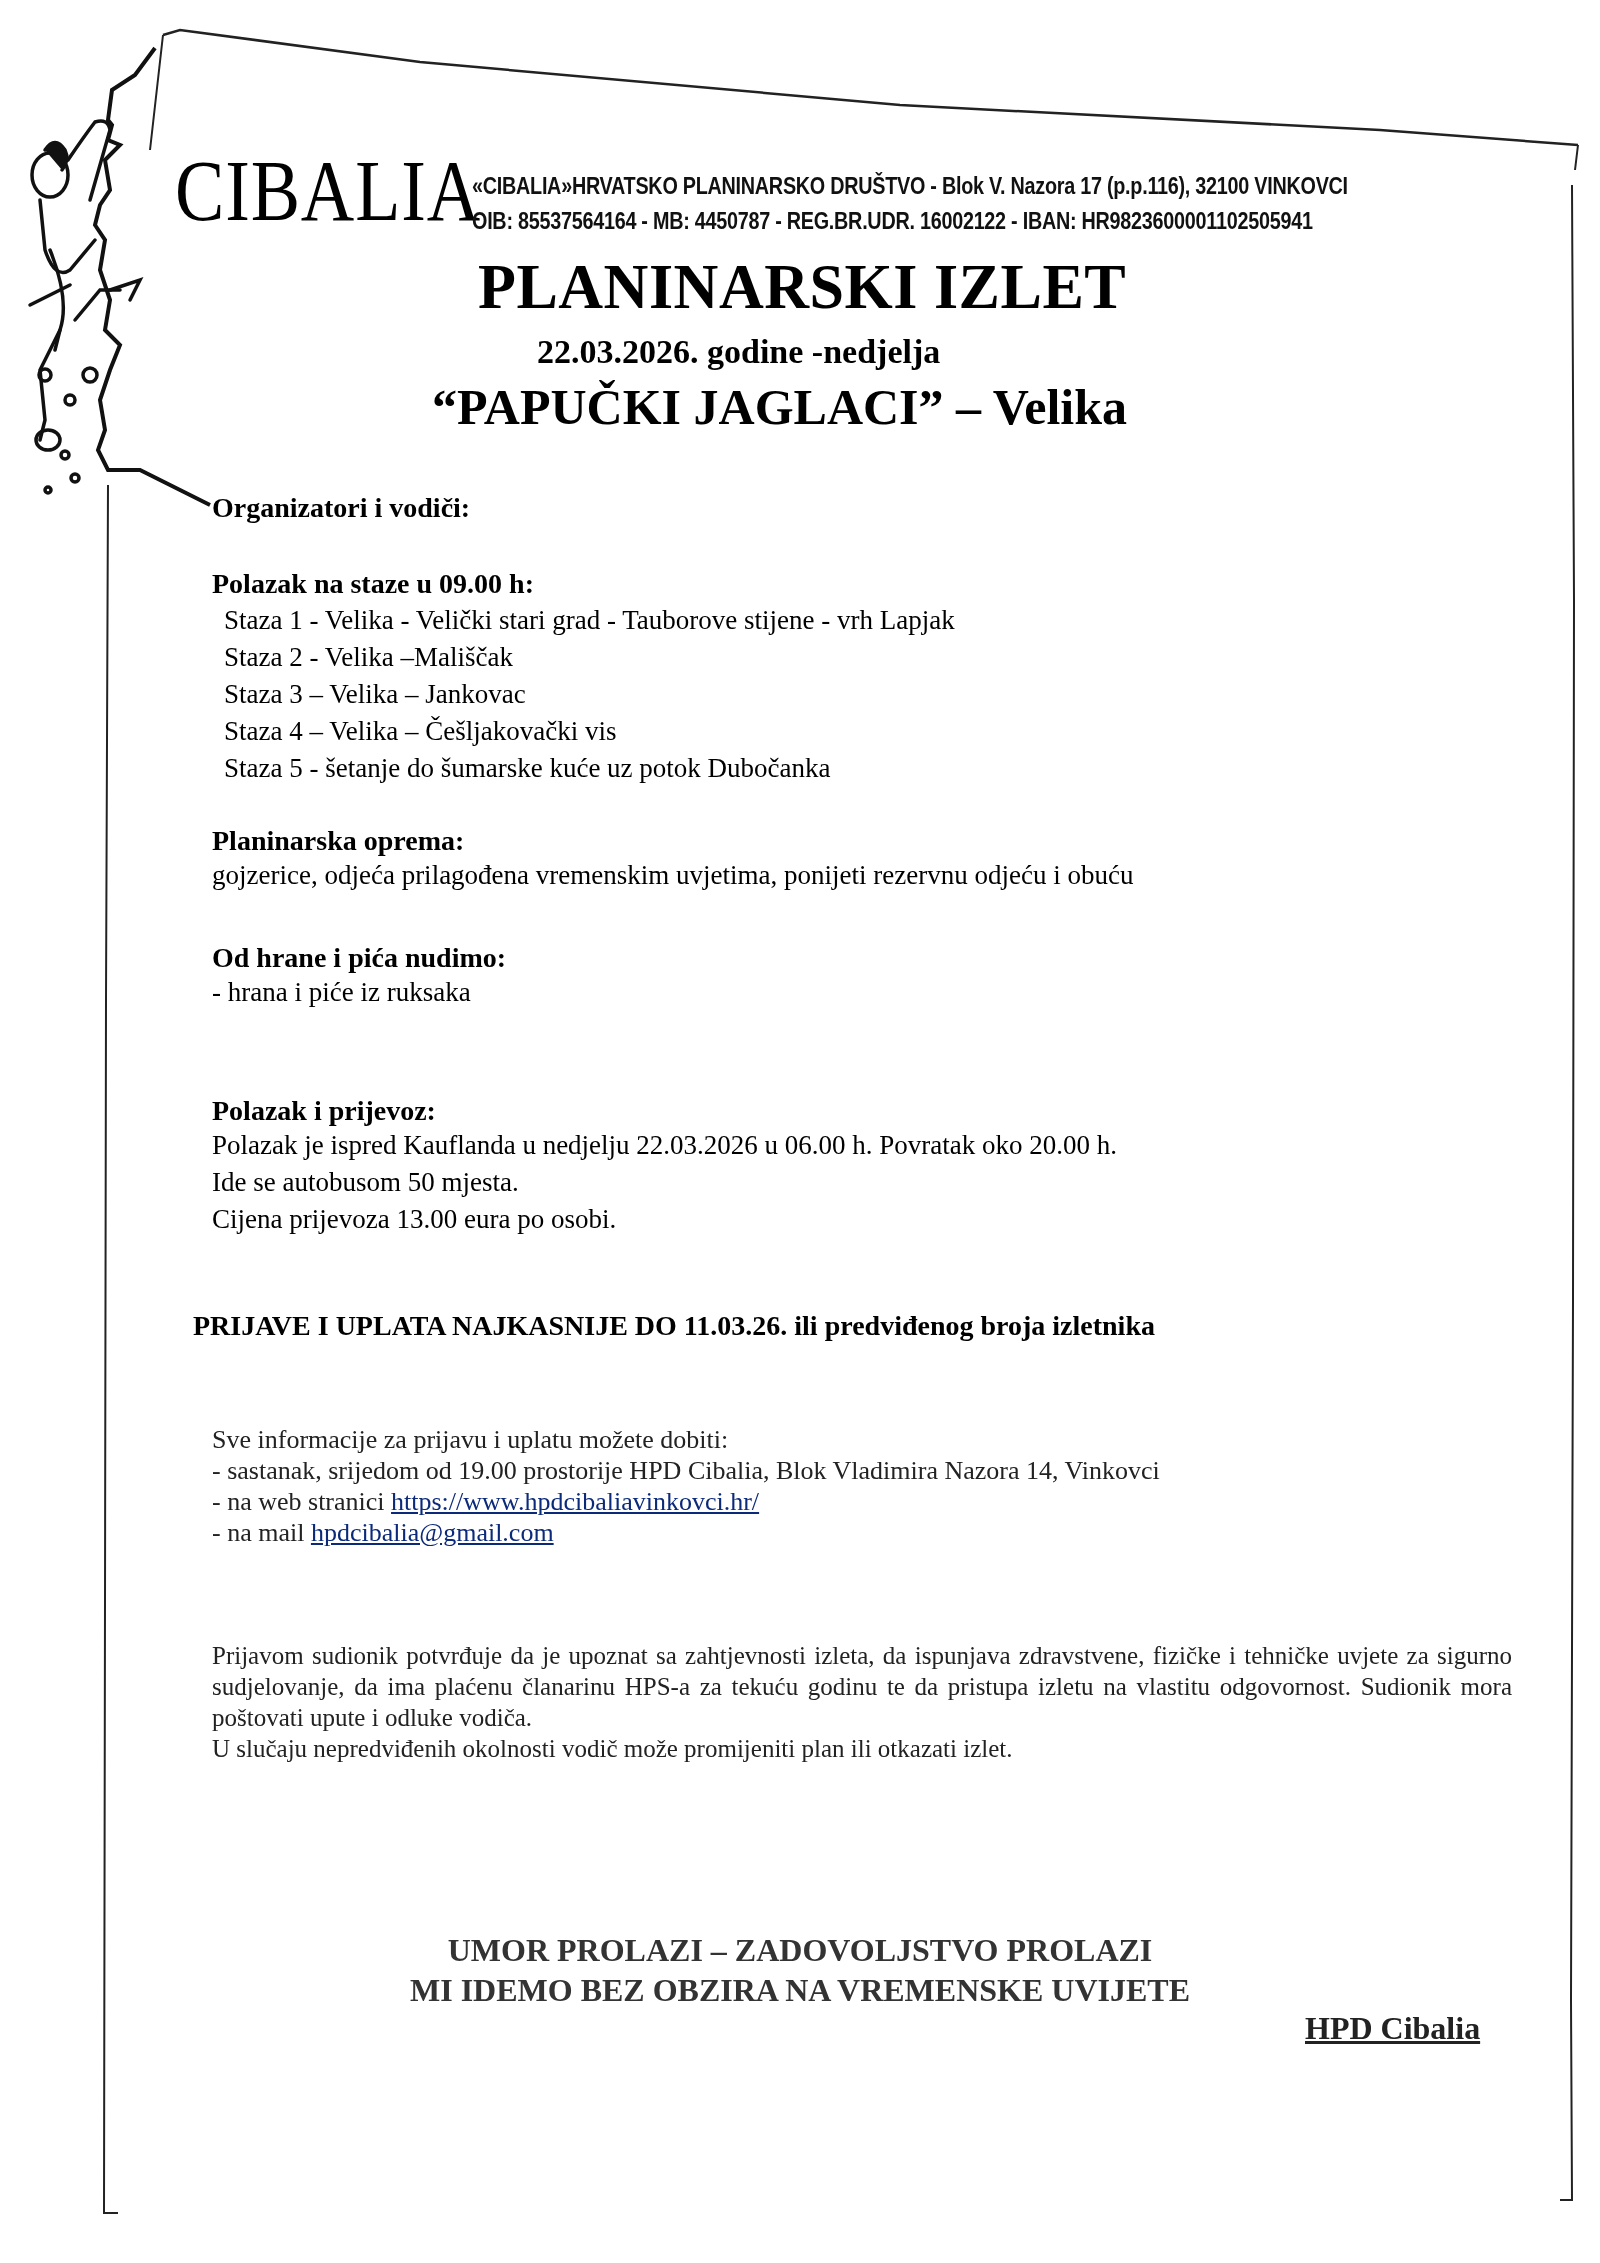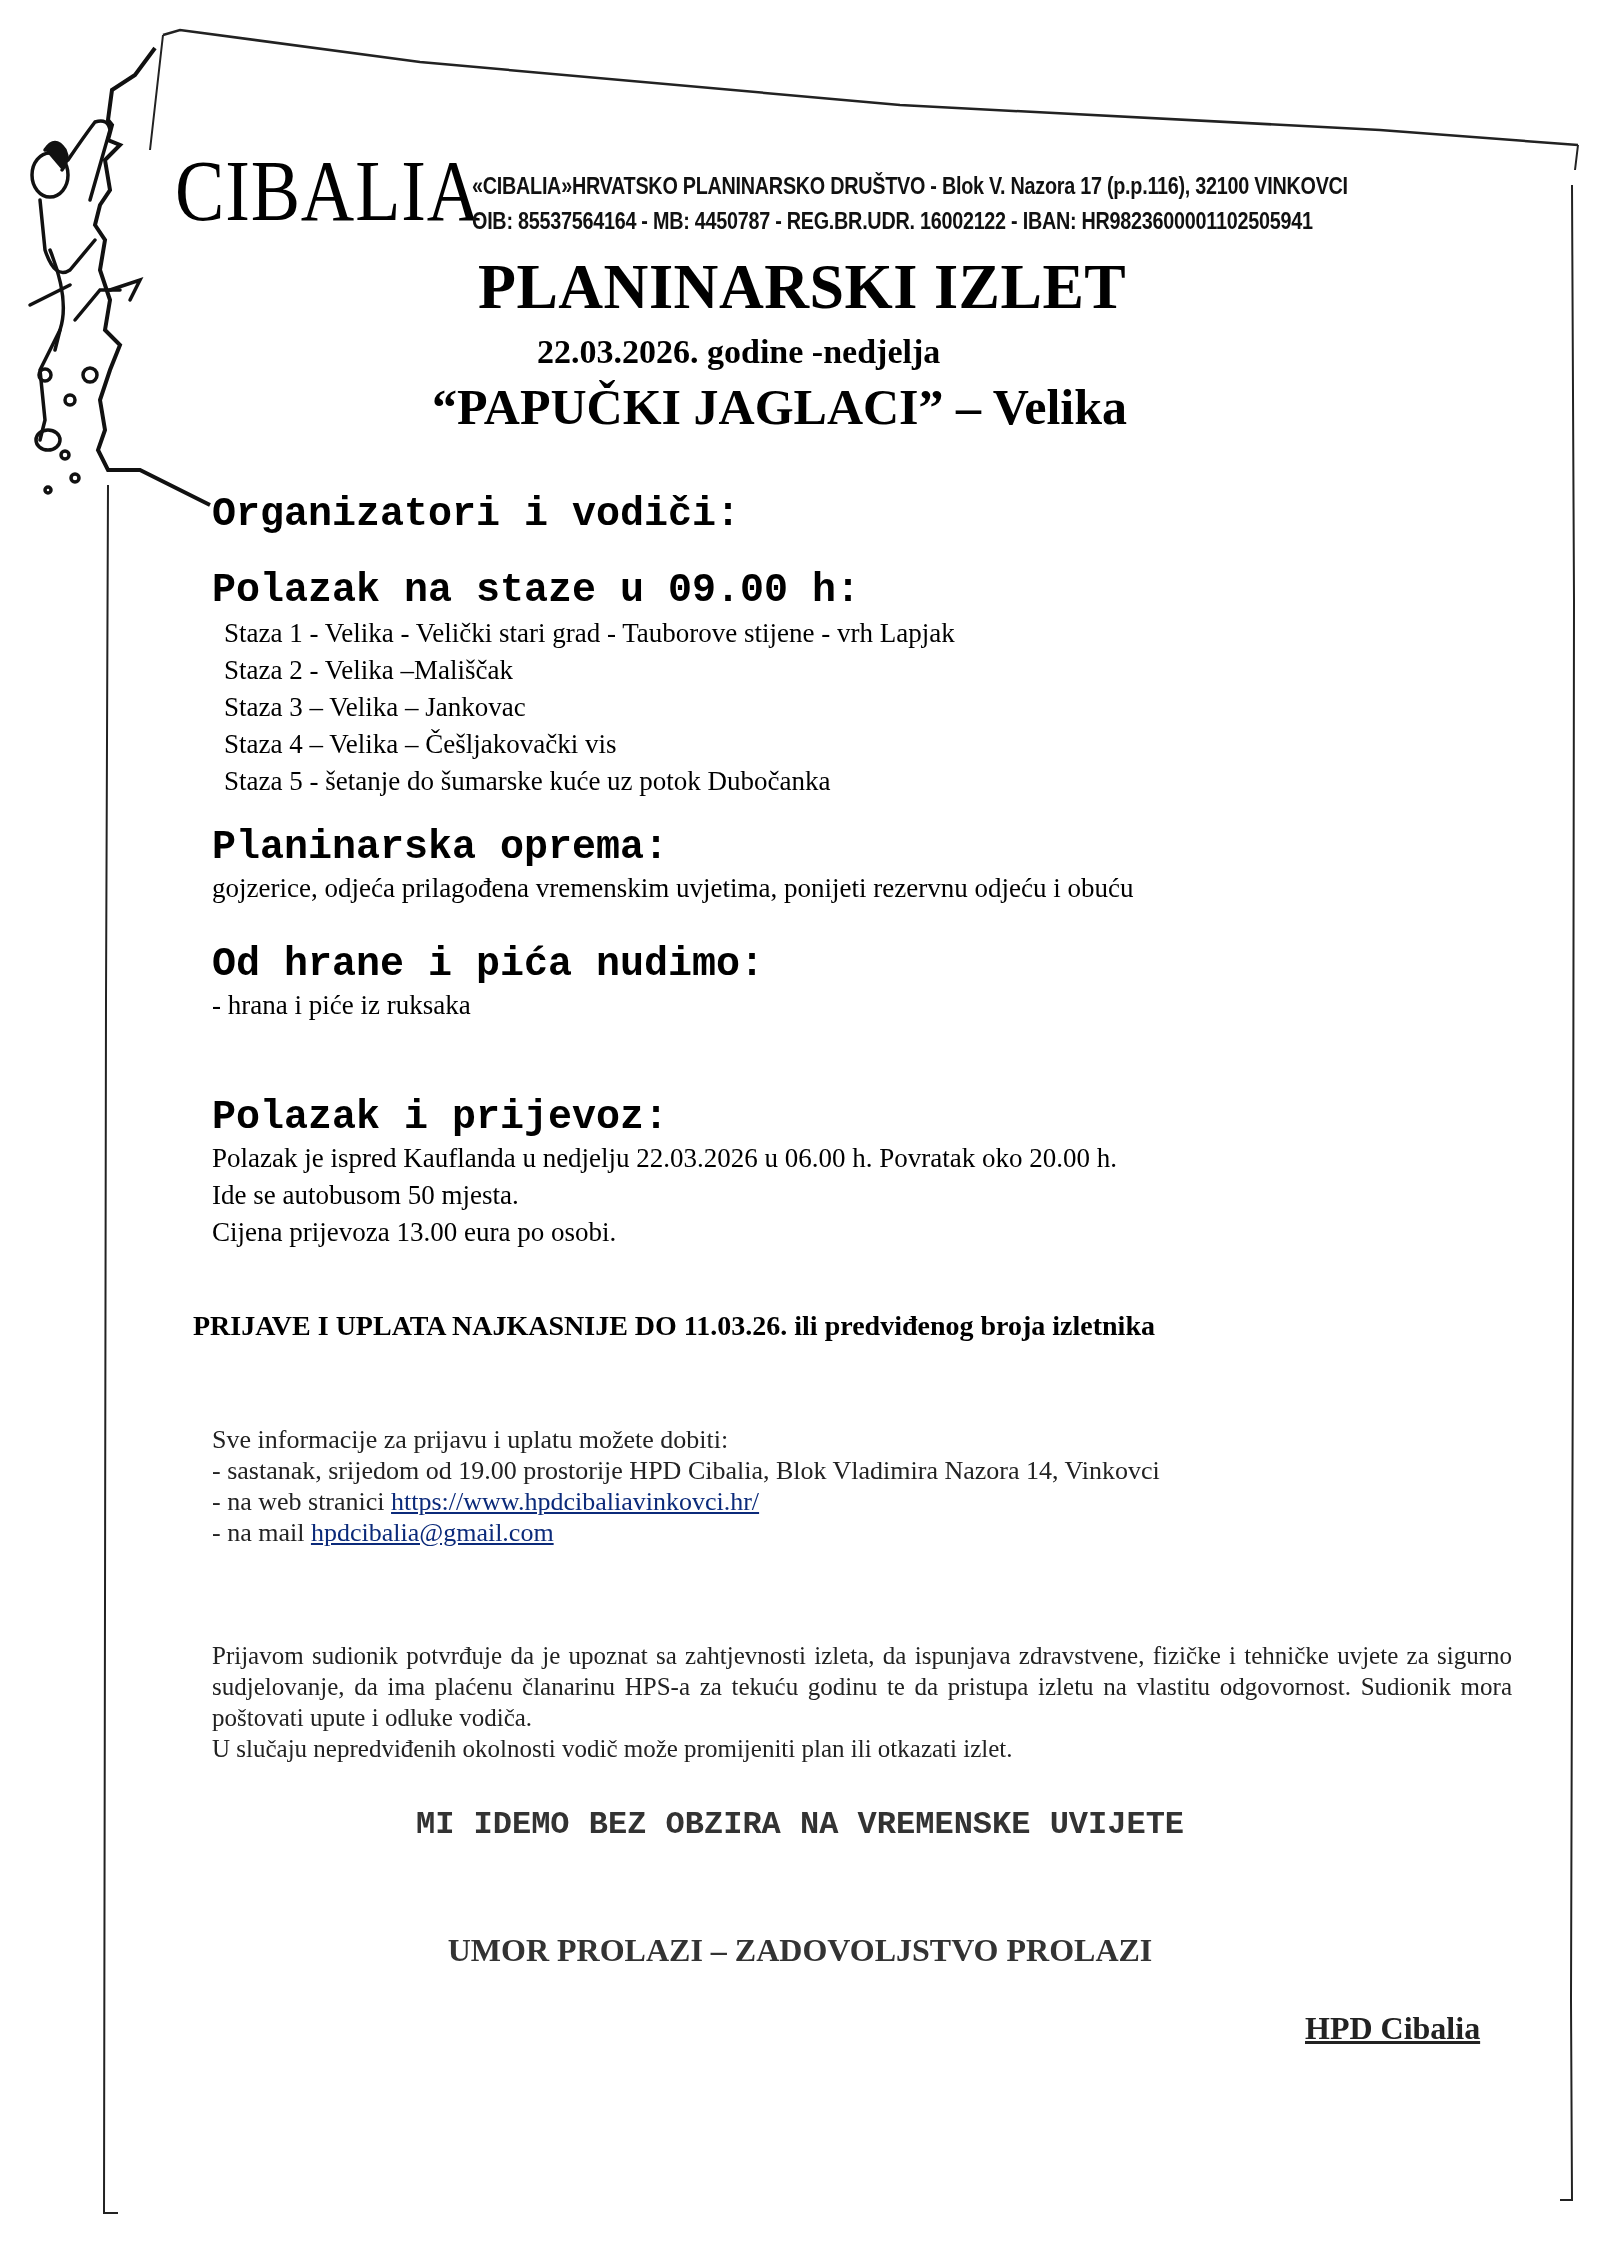--- a/index.html
+++ b/index.html
@@ -6,29 +6,29 @@
   body { width: 1600px; height: 2263px; position: relative; overflow: hidden; font-family: "Liberation Serif", serif; color: #000; }
   .frame { position: absolute; left: 0; top: 0; width: 1600px; height: 2263px; pointer-events: none; }
   .abs { position: absolute; }
   .logo-word { left: 175px; top: 148px; font-family: "Liberation Serif", serif; font-size: 86px; letter-spacing: 1px; transform: scaleX(0.86); transform-origin: left top; line-height: 1; }
   .org-line { font-family: "Liberation Sans", sans-serif; font-weight: bold; font-size: 23px; left: 472px; letter-spacing: -0.3px; transform: scaleX(0.86); transform-origin: left top; white-space: nowrap; color: #111; }
   .org-line.l1 { top: 173px; }
   .org-line.l2 { top: 208px; }
   .title { left: 478px; top: 250px; font-size: 64px; font-weight: bold; letter-spacing: 0.5px; transform: scaleX(0.97); transform-origin: left top; white-space: nowrap; }
   .date { left: 537px; top: 333px; font-size: 34px; font-weight: bold; white-space: nowrap; }
   .event { left: 432px; top: 378px; font-size: 50px; font-weight: bold; white-space: nowrap; }
-  .h2 { font-size: 40px; font-weight: bold; white-space: nowrap; font-family: Liberation Mono, monospace; }
+  .h2 { font-size: 28px; font-weight: bold; white-space: nowrap; }
   .body-text { font-size: 27px; line-height: 37px; white-space: nowrap; }
   .section { left: 212px; }
   .deadline { left: 193px; top: 1310px; font-size: 28px; font-weight: bold; white-space: nowrap; }
   .info { left: 212px; top: 1424px; font-size: 26px; font-weight: normal; line-height: 31px; color: #222; white-space: nowrap; }
   .info a { color: #0b2a7a; text-decoration: underline; }
   .disclaimer { left: 212px; top: 1640px; width: 1300px; font-size: 25px; line-height: 31px; color: #222; text-align: justify; }
   .slogan { left: 300px; width: 1000px; text-align: center; font-size: 32px; font-weight: bold; color: #333; white-space: nowrap; }
-  .slogan.s1 { top: 1806px; font-family: Liberation Mono, monospace; }
+  .slogan.s1 { top: 1972px; }
   .slogan.s2 { top: 1932px; }
   .sign { left: 1305px; top: 2010px; font-size: 32px; font-weight: bold; color: #222; white-space: nowrap; text-decoration: underline; }
 </style>
 </head>
 <body>
 
 <svg class="frame" viewBox="0 0 1600 2263" xmlns="http://www.w3.org/2000/svg">
 
   <path d="M163 35 L180 30 L420 62 L900 105 L1380 130 L1578 145" fill="none" stroke="#222" stroke-width="2.5"></path>
 

